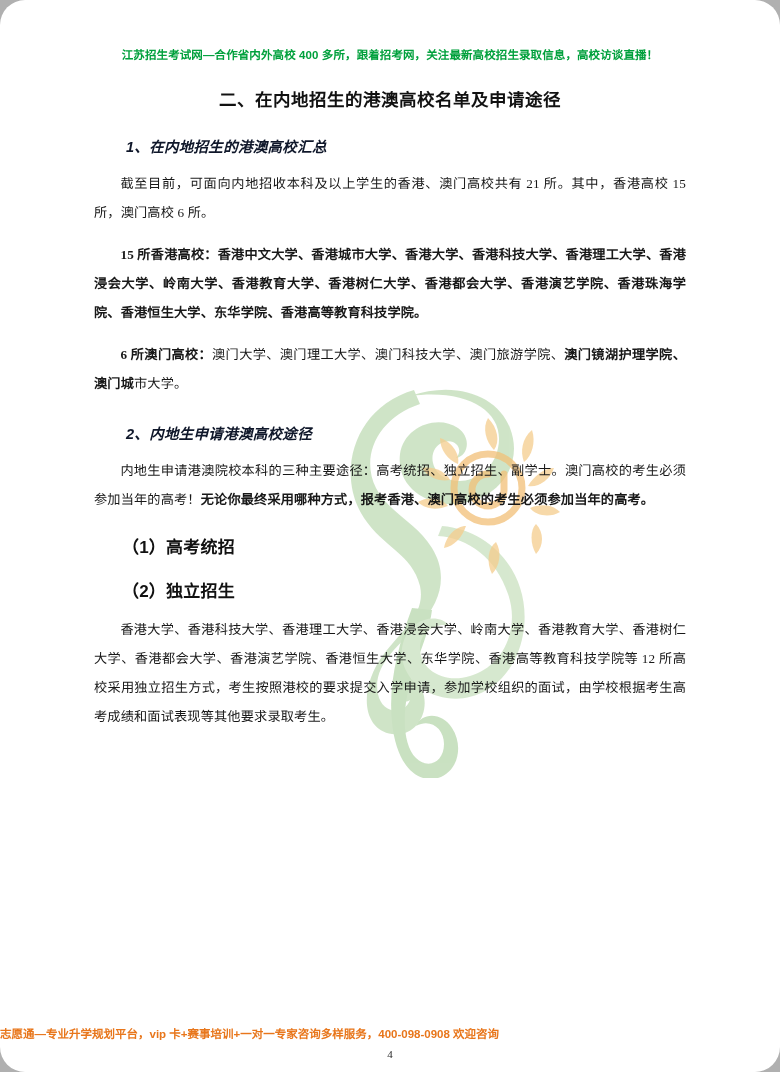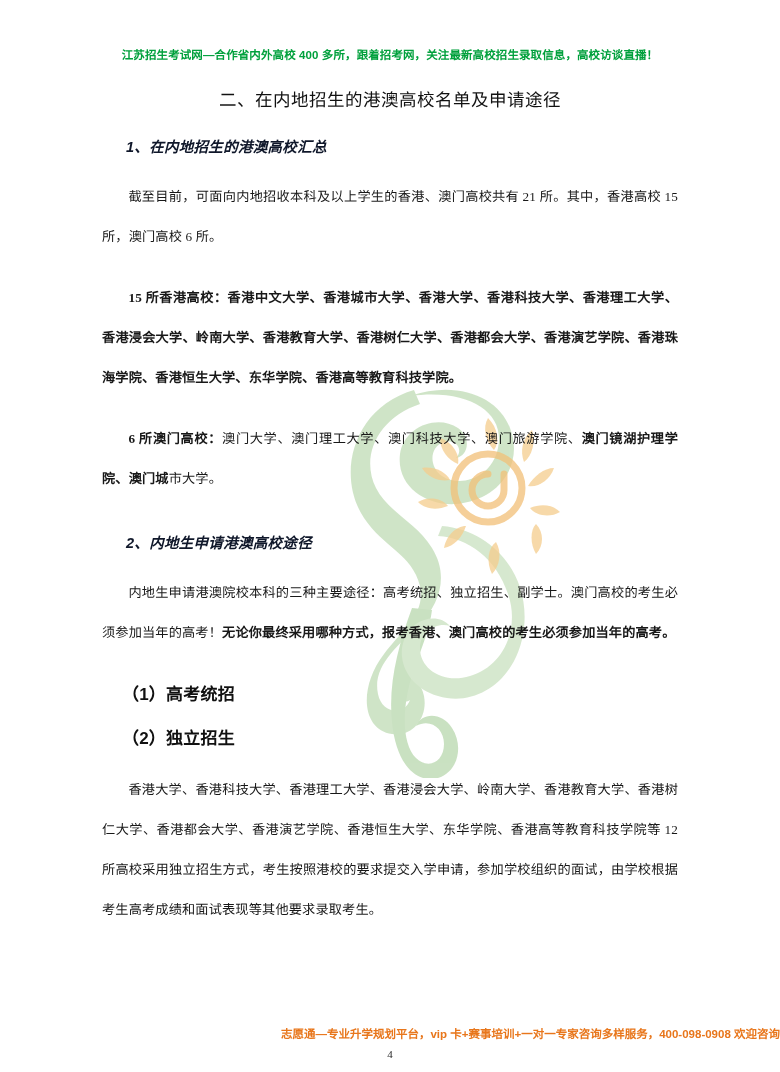--- a/index.html
+++ b/index.html
@@ -8,20 +8,21 @@
     background: #b0b0b0;
   }
   .page {
     position: relative;
     width: 780px;
     height: 1072px;
     background: #ffffff;
     overflow: hidden;
     font-family: "Liberation Serif", "DejaVu Serif", serif;
     box-sizing: border-box;
+    border-radius: 25px;
   }
   
   .watermark {
     position: absolute;
     left: 292px;
     top: 378px;
     width: 300px;
     height: 400px;
     pointer-events: none;
     z-index: 0;
@@ -49,21 +50,21 @@
     color: #00a03c;
     z-index: 3;
     white-space: nowrap;
   }
 
   .footer-bar {
     position: absolute;
     bottom: 31px;
     left: 0;
     right: 0;
-    text-align: right;
+    text-align: left;
     font-family: "Liberation Sans", "DejaVu Sans", sans-serif;
     font-weight: bold;
     font-size: 11.5px;
     color: #e8761b;
     z-index: 3;
     white-space: nowrap;
   }
   .page-number {
     position: absolute;
     bottom: 12px;
@@ -73,21 +74,21 @@
     font-size: 11px;
     font-family: "Liberation Serif", "DejaVu Serif", serif;
     color: #2b2b2b;
     z-index: 3;
   }
 
   h1.doc-title {
     margin: 0;
     padding-top: 86px;
     font-size: 17.5px;
-    font-weight: normal;
+    font-weight: bold;
     text-align: center;
     color: #111111;
     letter-spacing: 0.5px;
     font-family: "Liberation Sans", "DejaVu Sans", sans-serif;
   }
   h2.sec-heading {
     margin: 0;
     padding-top: 24px;
     padding-left: 32px;
     font-size: 14.5px;
@@ -101,24 +102,24 @@
     margin: 0;
     padding-top: 19px;
     padding-left: 28px;
     font-size: 17px;
     font-weight: bold;
     color: #111111;
     font-family: "Liberation Sans", "DejaVu Sans", sans-serif;
     letter-spacing: 0.2px;
   }
   p.body-text {
-    margin: 8px;
+    margin: 0;
     padding-top: 13px;
     font-size: 13.2px;
-    line-height: 40px;
+    line-height: 29px;
     color: #181818;
     text-align: justify;
     text-justify: inter-ideograph;
     text-indent: 2em;
     letter-spacing: 0.15px;
   }
   p.body-text.bold { font-weight: bold; }
   b { font-weight: bold; }
 </style>
 </head>

